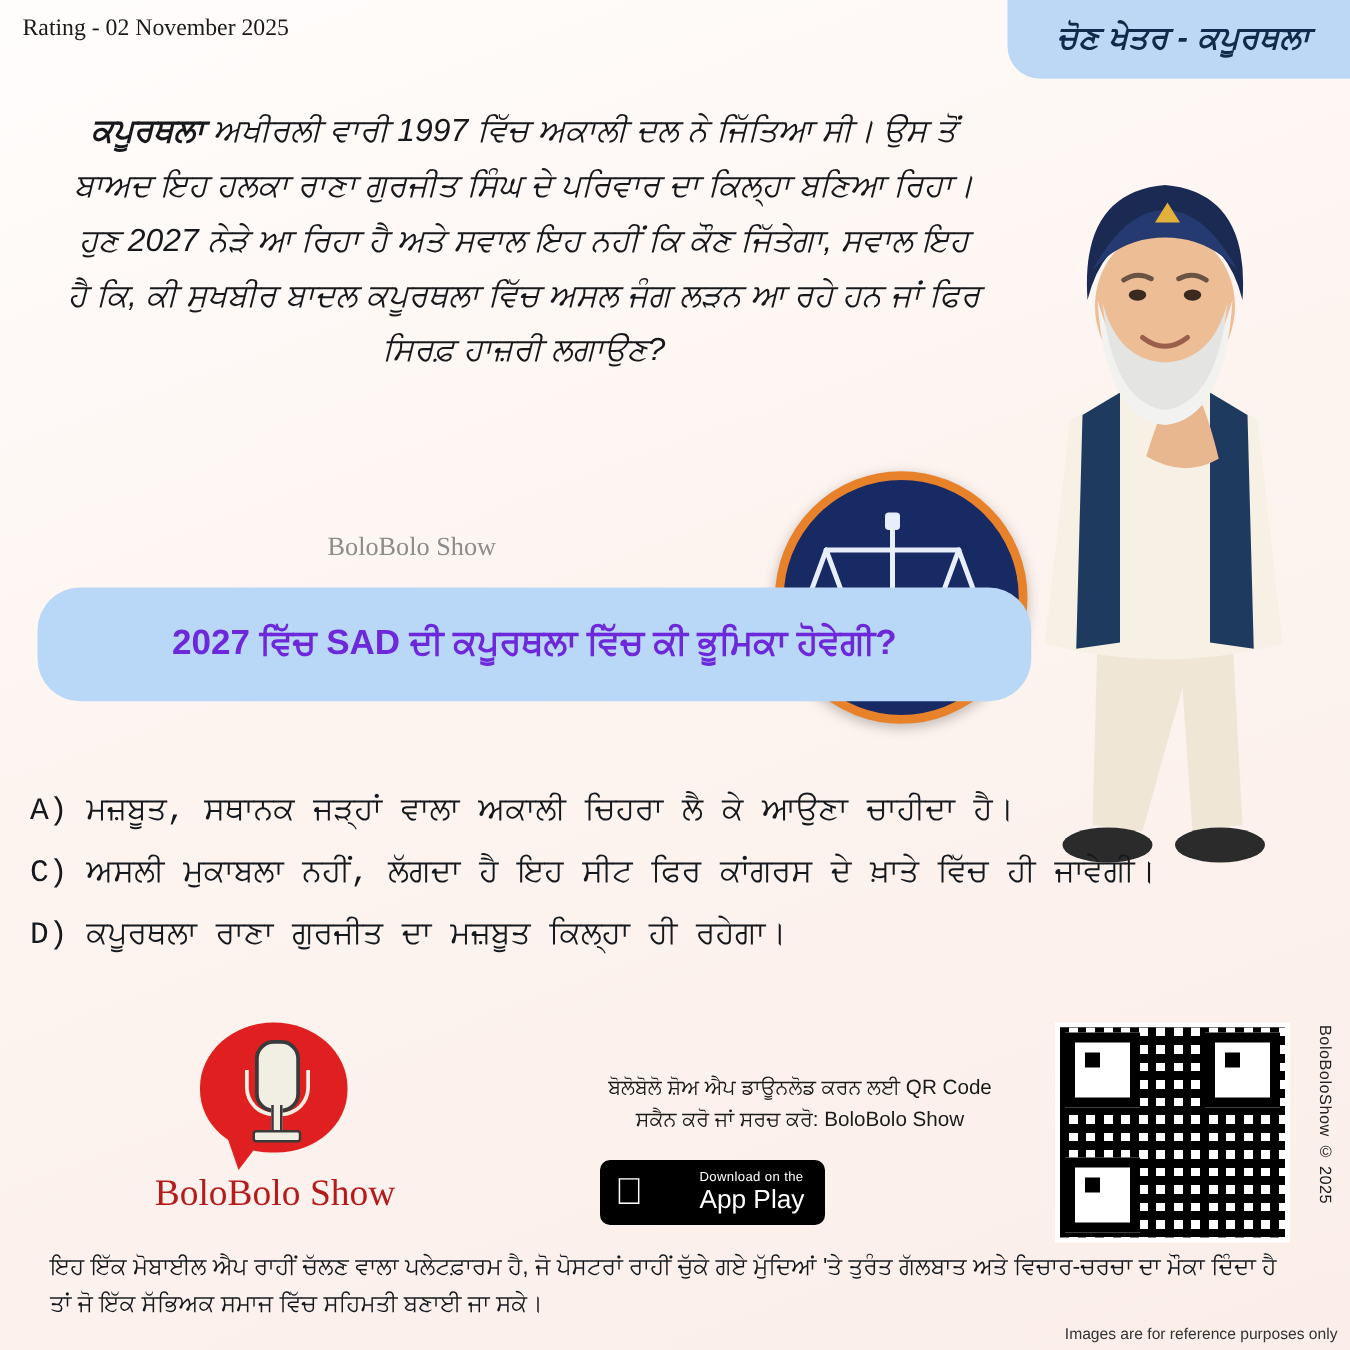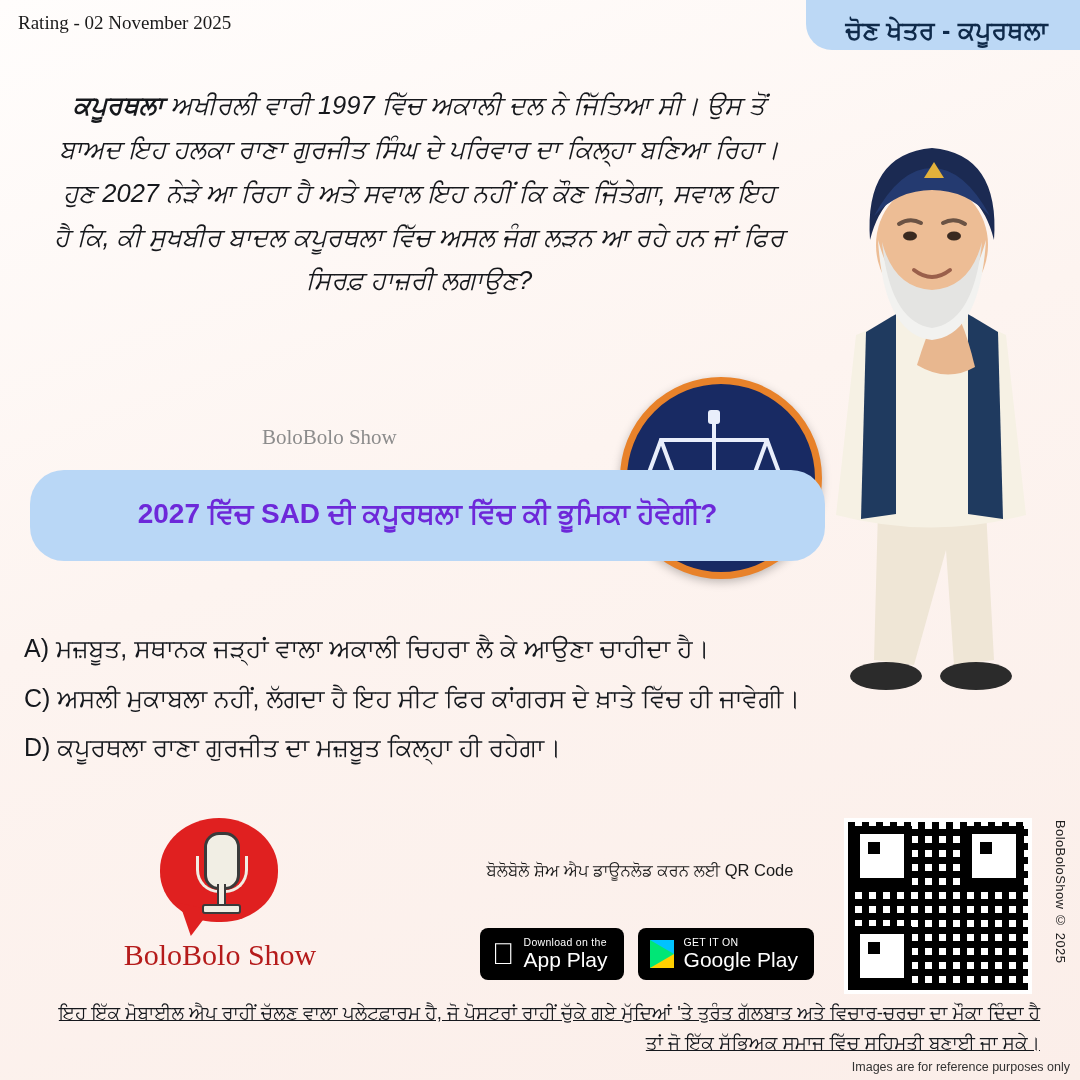--- a/index.html
+++ b/index.html
@@ -35,23 +35,24 @@
     font-family: Liberation Serif, serif;
   }
   .constituency-tab {
     position: absolute;
     right: 0;
     top: 0;
     background: #bcd8f5;
     color: #0f2a4a;
     font-weight: bold;
     font-size: 25px;
-    padding: 16px 32px 4px 40px;
+    padding: 16px 32px 18px 40px;
     border-bottom-left-radius: 26px;
     letter-spacing: 0.3px;
+    font-style: italic;
   }
 
   
   .intro {
     position: absolute;
     top: 84px;
     left: 54px;
     width: 730px;
     text-align: center;
     font-size: 25.5px;
@@ -109,20 +110,21 @@
     color: #6d28d9;
     line-height: 1.55;
   }
 
   
   .options {
     position: absolute;
     left: 24px;
     top: 630px;
     width: 1035px;
+    font-family: Liberation Mono, monospace;
   }
   .option {
     font-size: 25px;
     color: #15181d;
     line-height: 1.5;
     margin-bottom: 12px;
     white-space: nowrap;
   }
 
   
@@ -221,21 +223,21 @@
     border-radius: 8px;
     padding: 7px 16px 7px 12px;
     height: 38px;
     box-sizing: content-box;
   }
   .badge .glyph {
     font-size: 30px;
     line-height: 1;
     margin-right: 9px;
   }
-  .badge .txt { line-height: 1.15; }
+  .badge .txt { line-height: 1.15; margin-left: 36px; }
   .badge .small { font-size: 10.5px; letter-spacing: 0.3px; display: block;}
   .badge .big { font-size: 21px; display: block; font-family: "Liberation Sans", sans-serif; }
   .play-tri {
     width: 0; height: 0;
     border-top: 14px solid #00c3ff;
     border-bottom: 14px solid #ffcf00;
     border-left: 24px solid #00e676;
     margin-right: 10px;
     position: relative;
   }
@@ -280,28 +282,27 @@
     right: 12px;
     top: 820px;
     font-size: 13px;
     color: #222;
     writing-mode: vertical-rl;
     letter-spacing: 0.4px;
   }
 
   .disclaimer {
     position: absolute;
-    left: 56px;
+    left: 40px;
     right: 40px;
     top: 998px;
-    text-align: right;
+    text-align: left;
     font-size: 18.5px;
     line-height: 1.6;
     color: #15181d;
-    text-decoration: underline;
   }
 
   .reference-note {
     position: absolute;
     right: 10px;
     bottom: 6px;
     font-size: 12.5px;
     color: #333;
   }
 </style>
@@ -388,37 +389,31 @@
       <div class="mic-arc"></div>
       <div class="mic-body"></div>
       <div class="mic-line"></div>
       <div class="mic-base"></div>
     </div>
     <div class="brand-name">BoloBolo Show</div>
   </div>
 
   <div class="app-note">
     <div>ਬੋਲੋਬੋਲੋ ਸ਼ੋਅ ਐਪ ਡਾਊਨਲੋਡ ਕਰਨ ਲਈ QR Code</div>
+    <div>ਸਕੈਨ ਕਰੋ ਜਾਂ ਸਰਚ ਕਰੋ: BoloBolo Show</div>
   </div>
 
   <div class="store-badges">
     <div class="badge">
       <span class="glyph"></span>
       <span class="txt">
         <span class="small">Download on the</span>
         <span class="big">App Play</span>
       </span>
     </div>
-    <div class="badge">
-      <span class="play-tri"></span>
-      <span class="txt">
-        <span class="small">GET IT ON</span>
-        <span class="big">Google Play</span>
-      </span>
-    </div>
   </div>
 
   <div class="qr-wrap">
     <div class="qr">
       <span class="fp tl"></span>
       <span class="fp tr"></span>
       <span class="fp bl"></span>
     </div>
   </div>
   <div class="copyright-v">BoloBoloShow © 2025</div>

